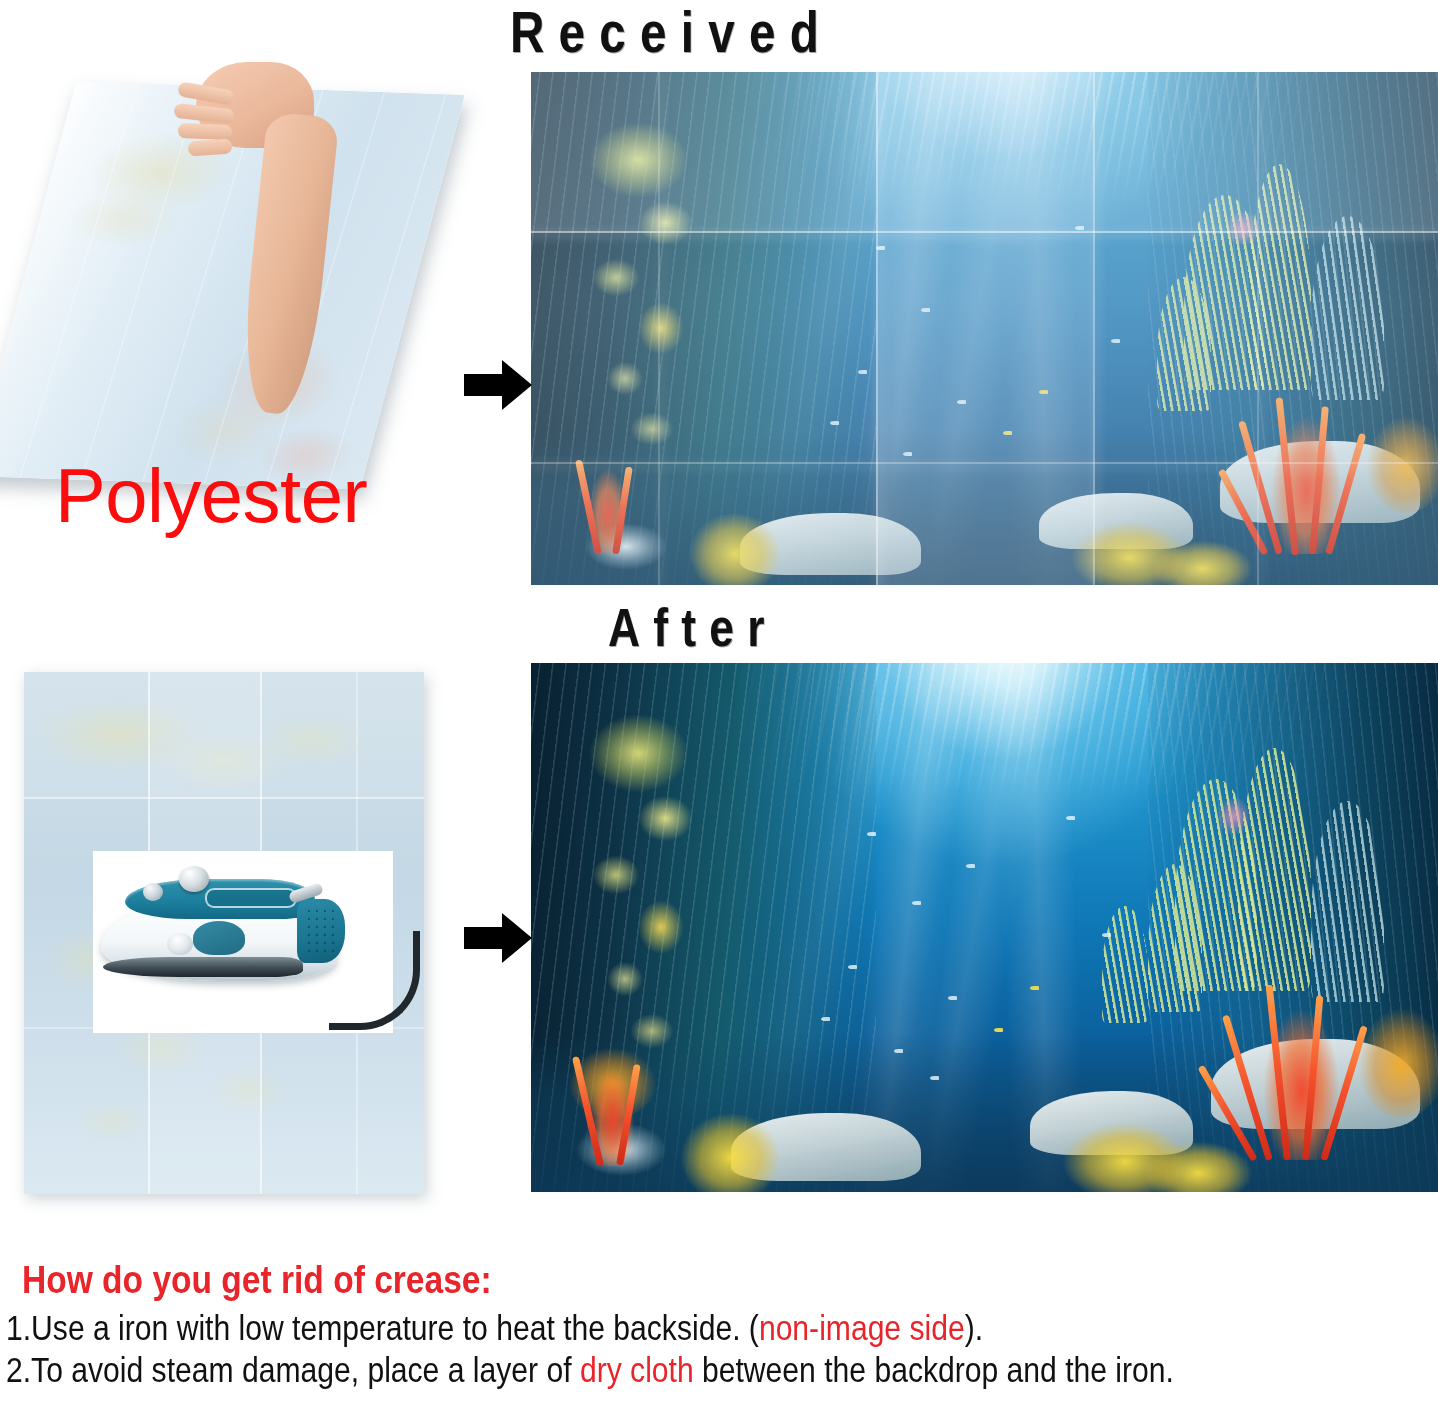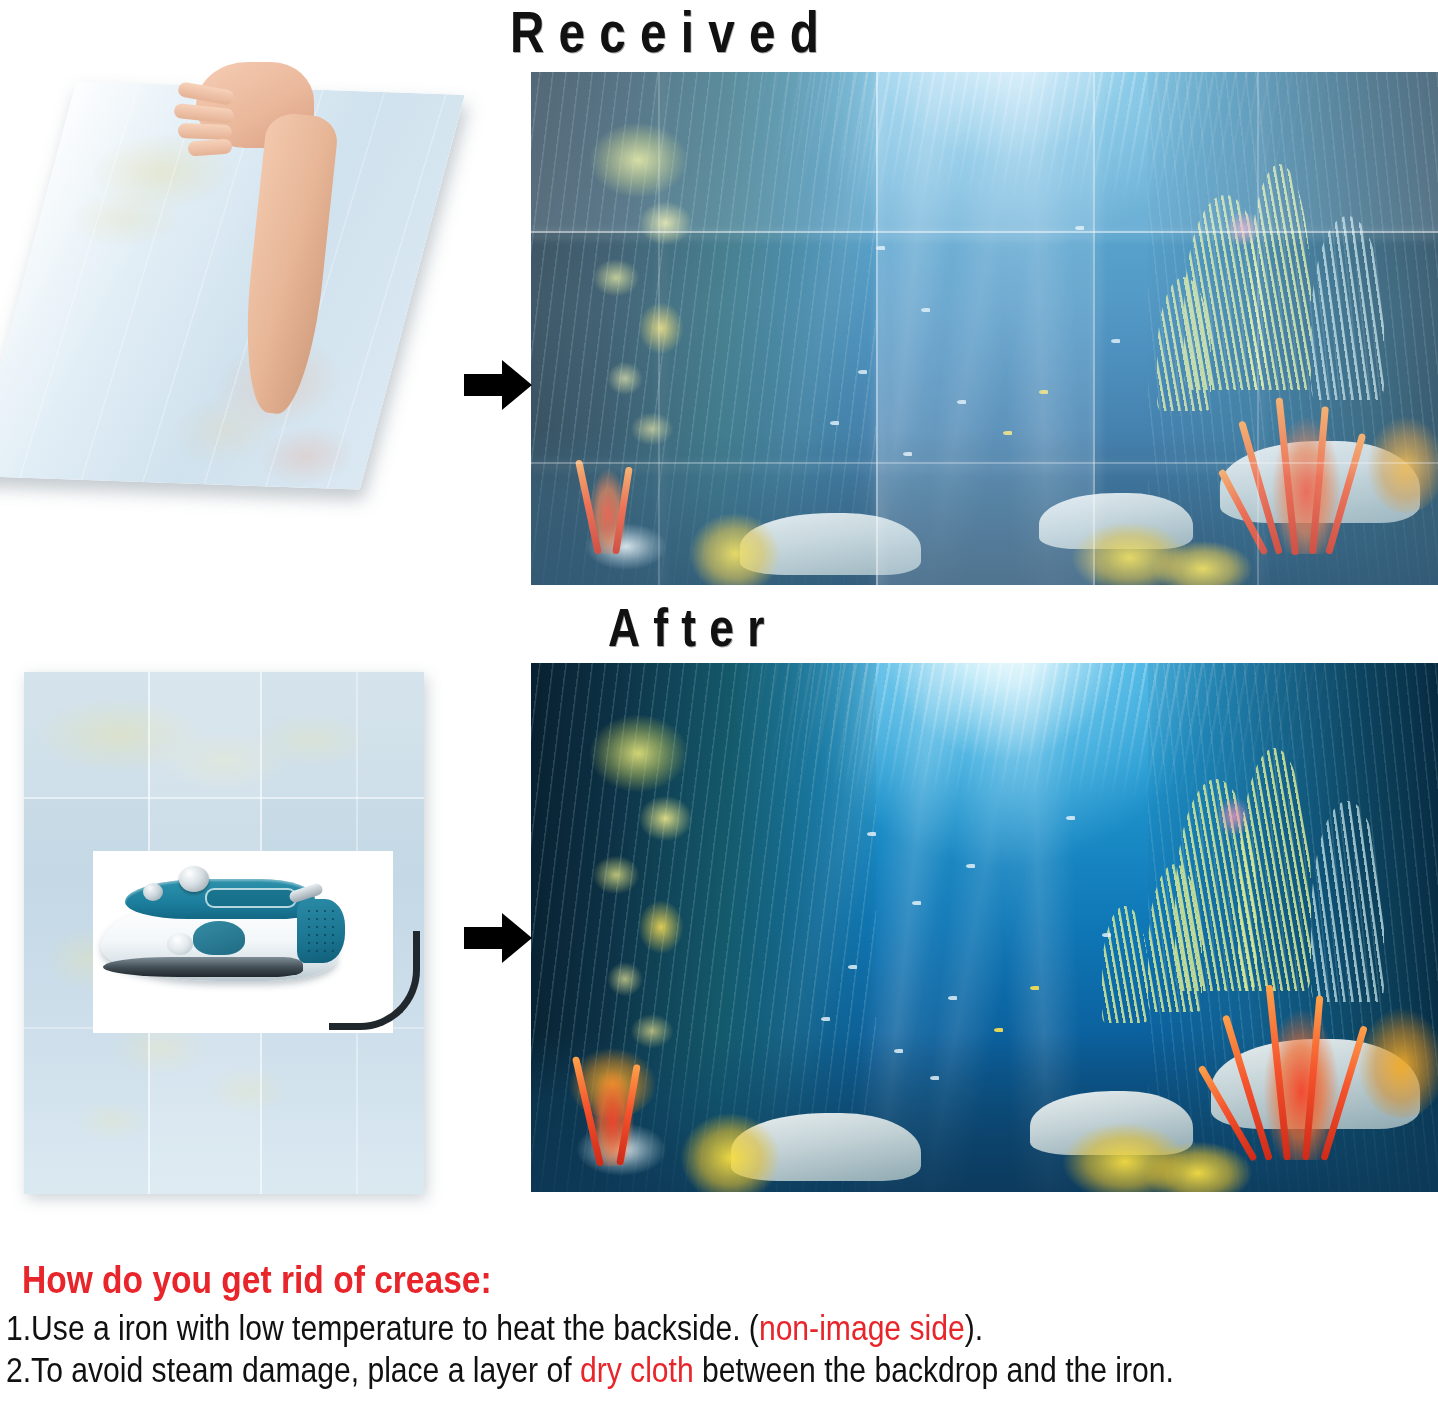--- a/index.html
+++ b/index.html
@@ -367,20 +367,21 @@
 
   <div class="banner" id="banner-after">After</div>
 
   <div id="folded-sample">
     <div class="sheet">
       <div class="ghost"></div>
       <div class="foldlines"></div>
     </div>
   </div>
 
+  <div class="polyester-label">Polyester</div>
 
   <div class="arrow" id="arrow-top">
     <div class="shaft"></div>
     <div class="head"></div>
   </div>
 
   <div class="reef" id="photo-received">
     <div class="water"></div>
     <div class="rays"></div>
     <div class="ripples"></div>

